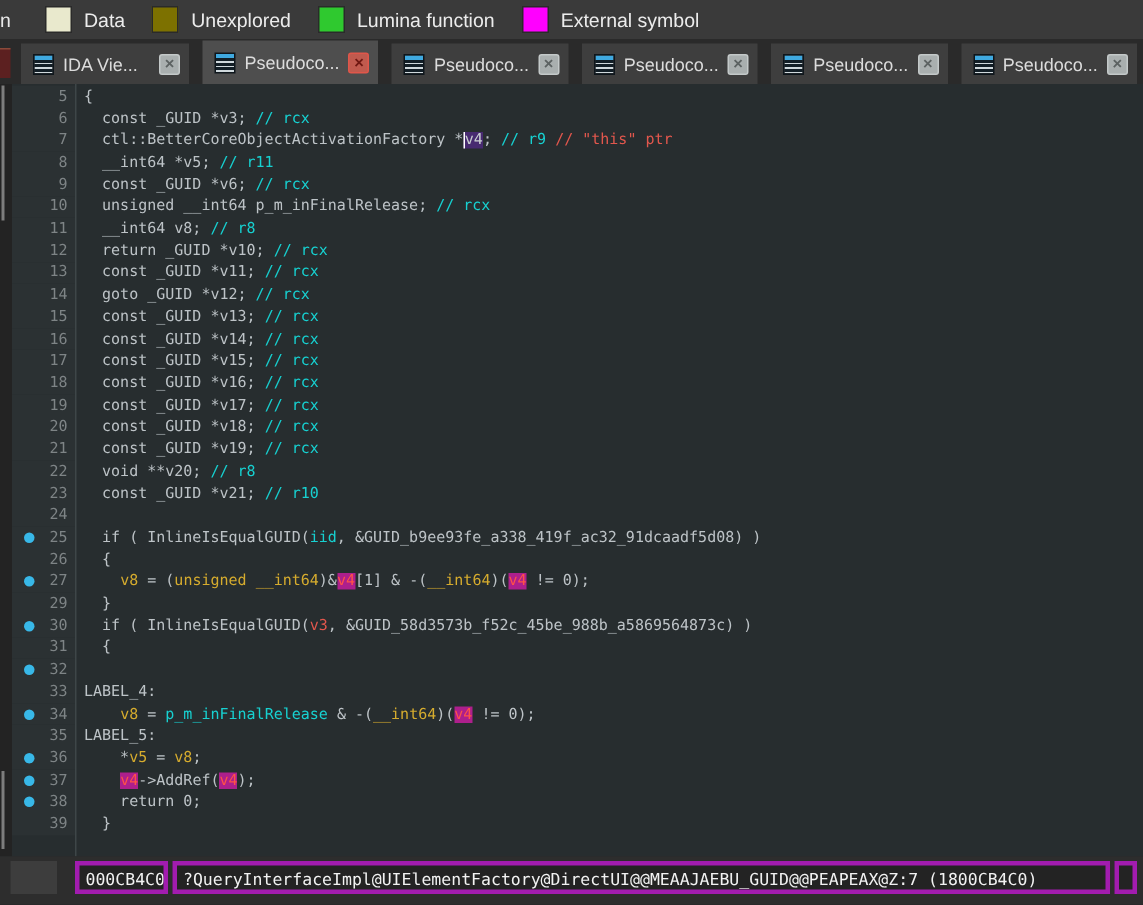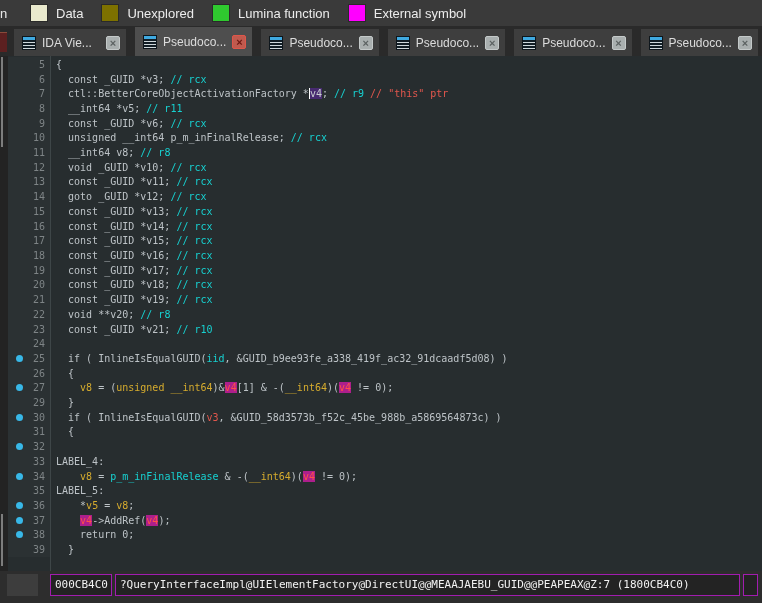--- a/index.html
+++ b/index.html
@@ -56,21 +56,21 @@
   .tok-red { color:#e2574d; }
   .tok-typ { color:#d6ac2e; }
   .tok-cyn { color:#17d1d1; }
   .tok-v4  { color:#ff5148; background:#ad1f8c; }
   .tok-v4c { color:#c9ced1; background:#472a70; border-left:1.5px solid #ffffff; }
 
   
   .status-bar { position:absolute; left:0; top:571px; width:762px; height:32px;
     background:#2d2d2d; font-family:"DejaVu Sans Mono", monospace; }
   .status-block { position:absolute; left:7px; top:3px; width:31px; height:22px; background:#3d3d3d; }
-  .status-box { position:absolute; top:3px; height:22px; border:1px solid #a21caf; background:#232323;
+  .status-box { position:absolute; top:3px; height:22px; border:3px solid #a21caf; background:#232323;
     color:#f2f2f2; font-size:11px; line-height:20px; padding:0 4px; white-space:nowrap; overflow:hidden; }
   .box-address { left:50px; width:62px; }
   .box-symbol { left:115px; width:625px; }
   .box-mini { left:743px; width:15px; }
 </style>
 </head>
 <body>
 
 <div class="screen">
 
@@ -134,21 +134,21 @@
 
   <div class="editor">
     <div class="code-rows" id="code-rows">
         <div class="row"><span class="gut"><b class="num">5</b></span><span class="code"><span class="tok-def">{</span></span></div>
         <div class="row"><span class="gut"><b class="num">6</b></span><span class="code"><span class="tok-def">  const _GUID *v3; </span><span class="tok-com">// rcx</span></span></div>
         <div class="row"><span class="gut"><b class="num">7</b></span><span class="code"><span class="tok-def">  ctl::BetterCoreObjectActivationFactory *</span><span class="tok-v4c">v4</span><span class="tok-def">; </span><span class="tok-com">// r9 </span><span class="tok-red">// "this" ptr</span></span></div>
         <div class="row"><span class="gut"><b class="num">8</b></span><span class="code"><span class="tok-def">  __int64 *v5; </span><span class="tok-com">// r11</span></span></div>
         <div class="row"><span class="gut"><b class="num">9</b></span><span class="code"><span class="tok-def">  const _GUID *v6; </span><span class="tok-com">// rcx</span></span></div>
         <div class="row"><span class="gut"><b class="num">10</b></span><span class="code"><span class="tok-def">  unsigned __int64 p_m_inFinalRelease; </span><span class="tok-com">// rcx</span></span></div>
         <div class="row"><span class="gut"><b class="num">11</b></span><span class="code"><span class="tok-def">  __int64 v8; </span><span class="tok-com">// r8</span></span></div>
-        <div class="row"><span class="gut"><b class="num">12</b></span><span class="code"><span class="tok-def">  void _GUID *v10; </span><span class="tok-com">// rcx</span></span></div>
+        <div class="row"><span class="gut"><b class="num">12</b></span><span class="code"><span class="tok-def">  return _GUID *v10; </span><span class="tok-com">// rcx</span></span></div>
         <div class="row"><span class="gut"><b class="num">13</b></span><span class="code"><span class="tok-def">  const _GUID *v11; </span><span class="tok-com">// rcx</span></span></div>
         <div class="row"><span class="gut"><b class="num">14</b></span><span class="code"><span class="tok-def">  goto _GUID *v12; </span><span class="tok-com">// rcx</span></span></div>
         <div class="row"><span class="gut"><b class="num">15</b></span><span class="code"><span class="tok-def">  const _GUID *v13; </span><span class="tok-com">// rcx</span></span></div>
         <div class="row"><span class="gut"><b class="num">16</b></span><span class="code"><span class="tok-def">  const _GUID *v14; </span><span class="tok-com">// rcx</span></span></div>
         <div class="row"><span class="gut"><b class="num">17</b></span><span class="code"><span class="tok-def">  const _GUID *v15; </span><span class="tok-com">// rcx</span></span></div>
         <div class="row"><span class="gut"><b class="num">18</b></span><span class="code"><span class="tok-def">  const _GUID *v16; </span><span class="tok-com">// rcx</span></span></div>
         <div class="row"><span class="gut"><b class="num">19</b></span><span class="code"><span class="tok-def">  const _GUID *v17; </span><span class="tok-com">// rcx</span></span></div>
         <div class="row"><span class="gut"><b class="num">20</b></span><span class="code"><span class="tok-def">  const _GUID *v18; </span><span class="tok-com">// rcx</span></span></div>
         <div class="row"><span class="gut"><b class="num">21</b></span><span class="code"><span class="tok-def">  const _GUID *v19; </span><span class="tok-com">// rcx</span></span></div>
         <div class="row"><span class="gut"><b class="num">22</b></span><span class="code"><span class="tok-def">  void **v20; </span><span class="tok-com">// r8</span></span></div>

